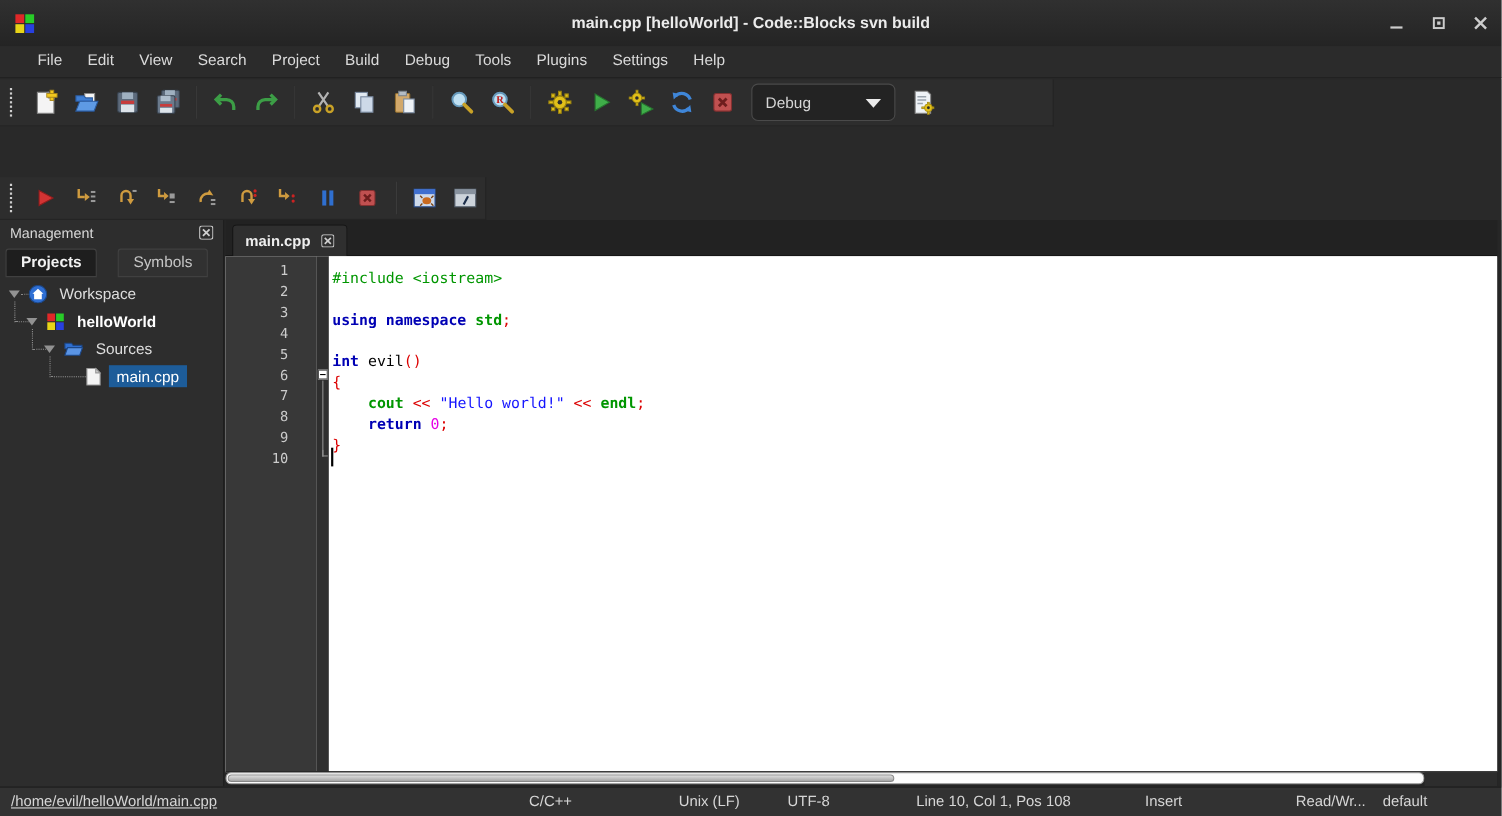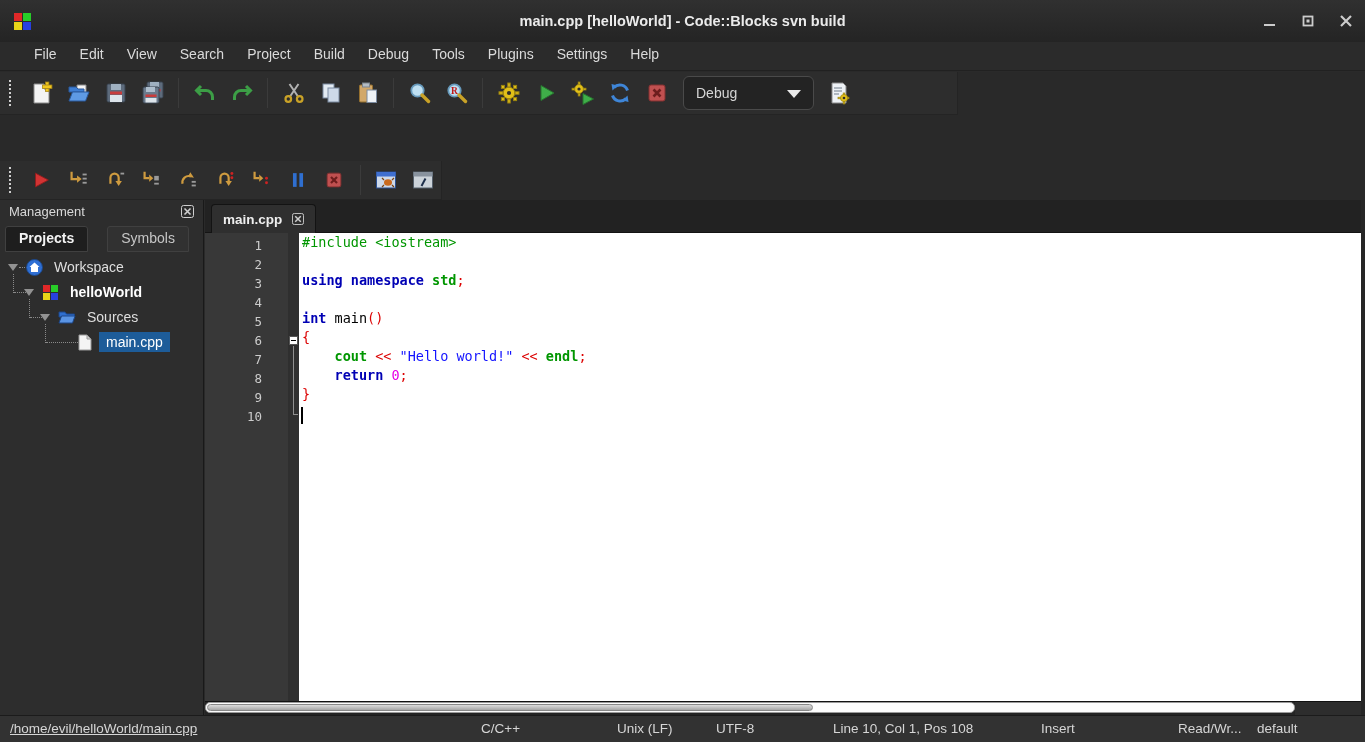--- a/index.html
+++ b/index.html
@@ -69,21 +69,21 @@
   .gutter { position:absolute; left:0; top:0; width:83px; bottom:0; background:#383838; padding-top:3px; }
   .gutter-num { height:19px; line-height:19px; text-align:right; padding-right:26px; color:#cccccc;
     font-family:"DejaVu Sans Mono", monospace; font-size:12.5px; }
   .foldmargin { position:absolute; left:83px; top:0; width:11px; bottom:0; background:#2f2f2f; }
   .foldbox { position:absolute; left:1px; top:103px; width:9px; height:9px; background:#fff;
     border:1px solid #555; }
   .foldbox::after { content:""; position:absolute; left:1px; top:3px; width:5px; height:1px; background:#000; }
   .foldline { position:absolute; left:5px; top:113px; height:69px; width:0; border-left:1px solid #8f8f8f; }
   .foldcorner { position:absolute; left:5px; top:176px; width:5px; height:6px;
     border-left:1px solid #8f8f8f; border-bottom:1px solid #8f8f8f; }
-  .codearea { position:absolute; left:94px; top:0; right:0; bottom:0; background:#fff; padding-top:0; }
+  .codearea { position:absolute; left:94px; top:0; right:0; bottom:0; background:#fff; padding-top:11px; }
   .code-line { height:19px; line-height:19px; font-family:"DejaVu Sans Mono", monospace;
     font-size:13.5px; white-space:pre; color:#000; padding-left:3px; }
   .seg { white-space:pre; }
   .seg.pre  { color:#009600; }
   .seg.kw   { color:#0000b4; font-weight:bold; }
   .seg.ukw  { color:#009600; font-weight:bold; }
   .seg.op   { color:#dc0000; }
   .seg.str  { color:#1414ff; }
   .seg.num  { color:#e600e6; }
   .seg.plain{ color:#000; }
@@ -493,21 +493,21 @@
     <div class="foldmargin">
       <span class="foldline"></span>
       <span class="foldcorner"></span>
       <span class="foldbox"></span>
     </div>
     <div class="codearea">
       <div class="code-line"><span class="seg pre">#include &lt;iostream&gt;</span></div>
       <div class="code-line"></div>
       <div class="code-line"><span class="seg kw">using namespace </span><span class="seg ukw">std</span><span class="seg op">;</span></div>
       <div class="code-line"></div>
-      <div class="code-line"><span class="seg kw">int</span><span class="seg plain"> main</span><span class="seg op">()</span></div>
+      <div class="code-line"><span class="seg kw">int</span><span class="seg plain"> evil</span><span class="seg op">()</span></div>
       <div class="code-line"><span class="seg op">{</span></div>
       <div class="code-line"><span class="seg plain">    </span><span class="seg ukw">cout</span><span class="seg op"> &lt;&lt; </span><span class="seg str">"Hello world!"</span><span class="seg op"> &lt;&lt; </span><span class="seg ukw">endl</span><span class="seg op">;</span></div>
       <div class="code-line"><span class="seg plain">    </span><span class="seg kw">return</span><span class="seg plain"> </span><span class="seg num">0</span><span class="seg op">;</span></div>
       <div class="code-line"><span class="seg op">}</span></div>
       <div class="code-line"></div>
       <span class="cursor"></span>
     </div>
   </div>
 
   <div class="hscroll">

